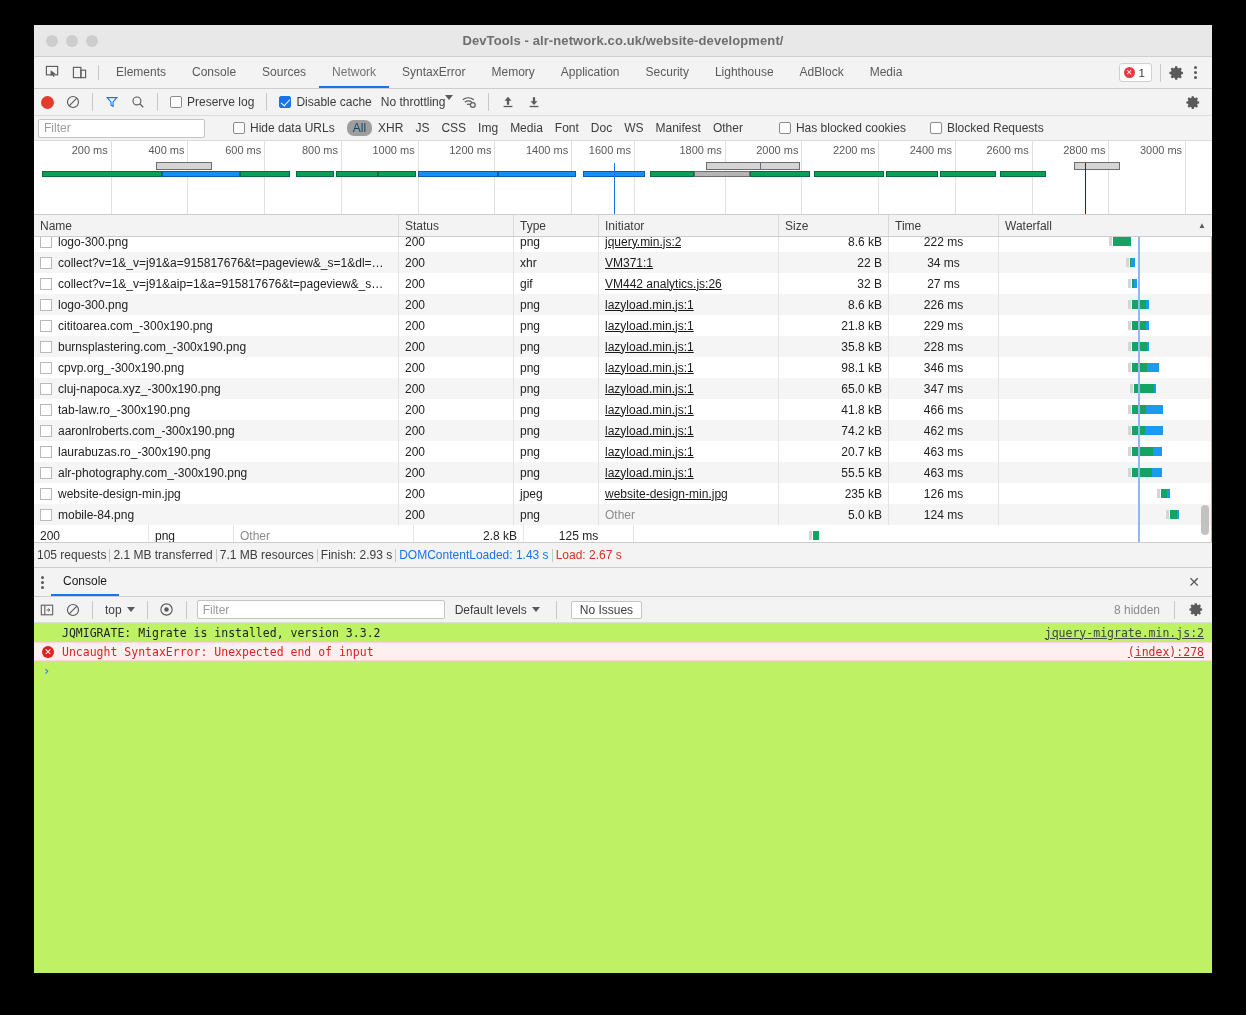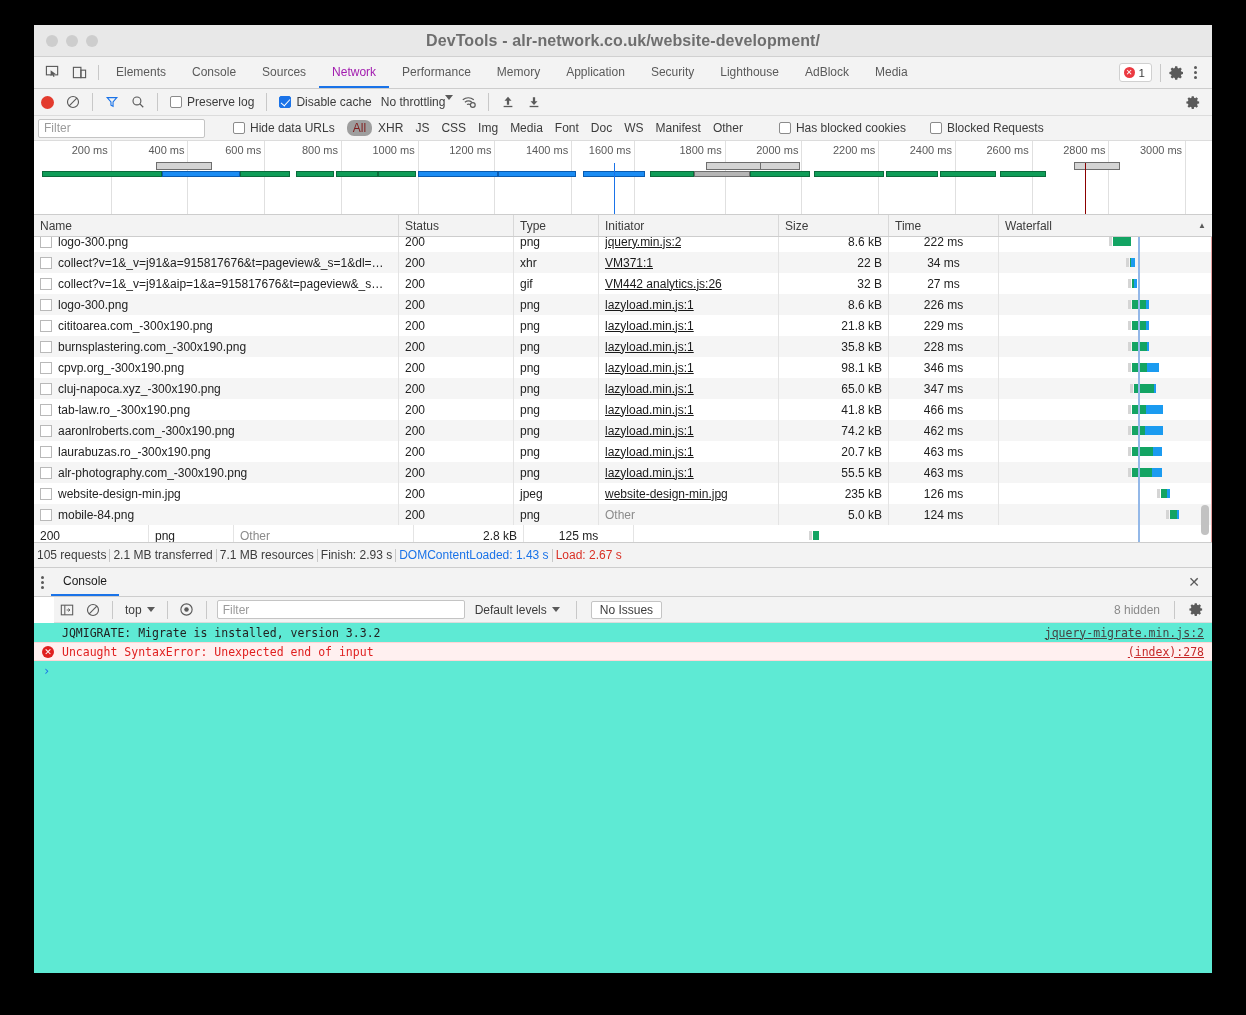--- a/index.html
+++ b/index.html
@@ -27,21 +27,21 @@
     border-bottom: 1px solid #d0d0d0;
     display: flex;
     align-items: center;
     position: relative;
     flex: 0 0 auto;
   }
   .traffic { display: flex; gap: 8px; padding-left: 12px; }
   .dot { width: 12px; height: 12px; border-radius: 50%; background: #cdcdcd; }
   .title-text {
     position: absolute; left: 0; right: 0; text-align: center;
-    font-size: 16px; color: #6e6e6e; font-weight: bold;
+    font-size: 13px; color: #6e6e6e; font-weight: bold;
     letter-spacing: .1px;
   }
 
   
   .tabbar {
     height: 32px;
     background: #f3f3f3;
     border-bottom: 1px solid #cdcdcd;
     display: flex;
     align-items: stretch;
@@ -53,21 +53,21 @@
   .tb-sep { width: 1px; background: #c8c8c8; margin: 8px 4px; }
   .tabs { display: flex; align-items: stretch; }
   .tab {
     display: flex; align-items: center;
     padding: 0 13px;
     color: #5a5a5a;
     font-size: 12px;
     border-bottom: 2px solid transparent;
     white-space: nowrap;
   }
-  .tab.active { color: #a21caf; border-bottom-color: #1a73e8; }
+  .tab.active { color: #737373; border-bottom-color: #1a73e8; }
   .tabbar-right { margin-left: auto; display: flex; align-items: center; padding-right: 8px; gap: 2px; }
   .errbadge {
     display: flex; align-items: center; gap: 4px;
     border: 1px solid #d0d0d0; border-radius: 3px;
     padding: 1px 6px 1px 4px; background: #fff;
     font-size: 11.5px; color: #3c3c3c; height: 19px;
   }
   .errdot {
     width: 11px; height: 11px; border-radius: 50%;
     background: #eb3941; color: #fff; font-size: 8px;
@@ -110,21 +110,21 @@
   }
   .filter-input {
     width: 167px; height: 19px; margin-left: 4px;
     border: 1px solid #c4c4c4; background: #fff; border-radius: 2px;
     font-size: 12px; padding: 0 5px; color: #3c3c3c;
     font-family: "Liberation Sans", sans-serif;
   }
   .filter-input::placeholder { color: #9b9b9b; }
   .ftypes { display: flex; align-items: center; gap: 0px; margin-left: 6px; }
   .ftype { padding: 1px 6px; border-radius: 7px; white-space: nowrap; color: #3c3c3c; }
-  .ftype.sel { background: #9e9e9e; color: #7f1d1d; }
+  .ftype.sel { background: #9e9e9e; color: #0c4a6e; }
 
   
   .overview {
     height: 74px; background: #fff;
     border-bottom: 1px solid #cdcdcd;
     position: relative; flex: 0 0 auto;
     overflow: hidden;
     padding-left: 12px;
   }
   .ov-ticks { position: absolute; inset: 0; }
@@ -197,34 +197,33 @@
   }
   .drawer-tab {
     display: flex; align-items: center; padding: 0 12px;
     color: #1a1a1a; border-bottom: 2px solid #1a73e8;
   }
   .drawer-close { margin-left: auto; display:flex; align-items:center; padding: 0 12px; color: #5a5a5a; font-size: 14px; }
   .console-toolbar {
     height: 26px; background: #f3f3f3; border-bottom: 1px solid #dcdcdc;
     display: flex; align-items: center; font-size: 12px; color: #3c3c3c;
     flex: 0 0 auto;
-    margin-left: 20px;
   }
   .ctx { display: flex; align-items: center; gap: 5px; padding: 0 6px; }
   .console-filter {
     width: 248px; height: 19px; margin-left: 4px;
     border: 1px solid #c4c4c4; background: #fff; border-radius: 2px;
     font-size: 12px; padding: 0 5px; color: #3c3c3c;
     font-family: "Liberation Sans", sans-serif;
   }
   .console-filter::placeholder { color: #9b9b9b; }
   .levels { display: flex; align-items: center; gap: 5px; padding: 0 10px; }
   .pill { border: 1px solid #c4c4c4; border-radius: 2px; background: #fff; padding: 1px 8px; font-size: 12px; }
   .ct-right { margin-left: auto; display: flex; align-items: center; gap: 8px; padding-right: 8px; color: #8b8b8b; }
-  .console-body { flex: 1 1 auto; background: #5eead4; overflow: hidden; font-family: "DejaVu Sans Mono", monospace; font-size: 11.5px; }
+  .console-body { flex: 1 1 auto; background: #bef264; overflow: hidden; font-family: "DejaVu Sans Mono", monospace; font-size: 11.5px; }
   .cmsg { display: flex; align-items: center; min-height: 19px; padding: 0 8px 0 0; position: relative; }
   .cmsg .gut { width: 28px; display: flex; align-items: center; justify-content: center; flex: 0 0 auto; }
   .cmsg .txt { color: #222; }
   .cmsg.error { background: #fff0f0; border-top: 1px solid #ffd6d6; border-bottom: 1px solid #ffd6d6; }
   .cmsg.error .txt { color: #e02020; }
   .cmsg .src { margin-left: auto; text-decoration: underline; color: #444; font-size: 11.5px; }
   .cmsg.error .src { color: #c62828; }
   .err-icon { width: 12px; height: 12px; border-radius: 50%; background: #e02020; color: #fff; font-size: 9px; display: flex; align-items: center; justify-content: center; font-family: "Liberation Sans", sans-serif; }
   .prompt { display: flex; align-items: center; height: 20px; padding-left: 9px; color: #1a73e8; font-size: 12px; }
 </style>
@@ -256,21 +255,21 @@
             <rect x="9.5" y="5.5" width="5" height="8" fill="none" stroke="currentColor" stroke-width="1.2"></rect>
           </svg>
       </span>
     </div>
     <div class="tb-sep"></div>
     <div class="tabs">
       <div class="tab">Elements</div>
       <div class="tab">Console</div>
       <div class="tab">Sources</div>
       <div class="tab active">Network</div>
-      <div class="tab">Performance</div>
+      <div class="tab">SyntaxError</div>
       <div class="tab">Memory</div>
       <div class="tab">Application</div>
       <div class="tab">Security</div>
       <div class="tab">Lighthouse</div>
       <div class="tab">AdBlock</div>
       <div class="tab">Media</div>
     </div>
     <div class="tabbar-right">
       <div class="errbadge">
         <span class="errdot">✕</span>

